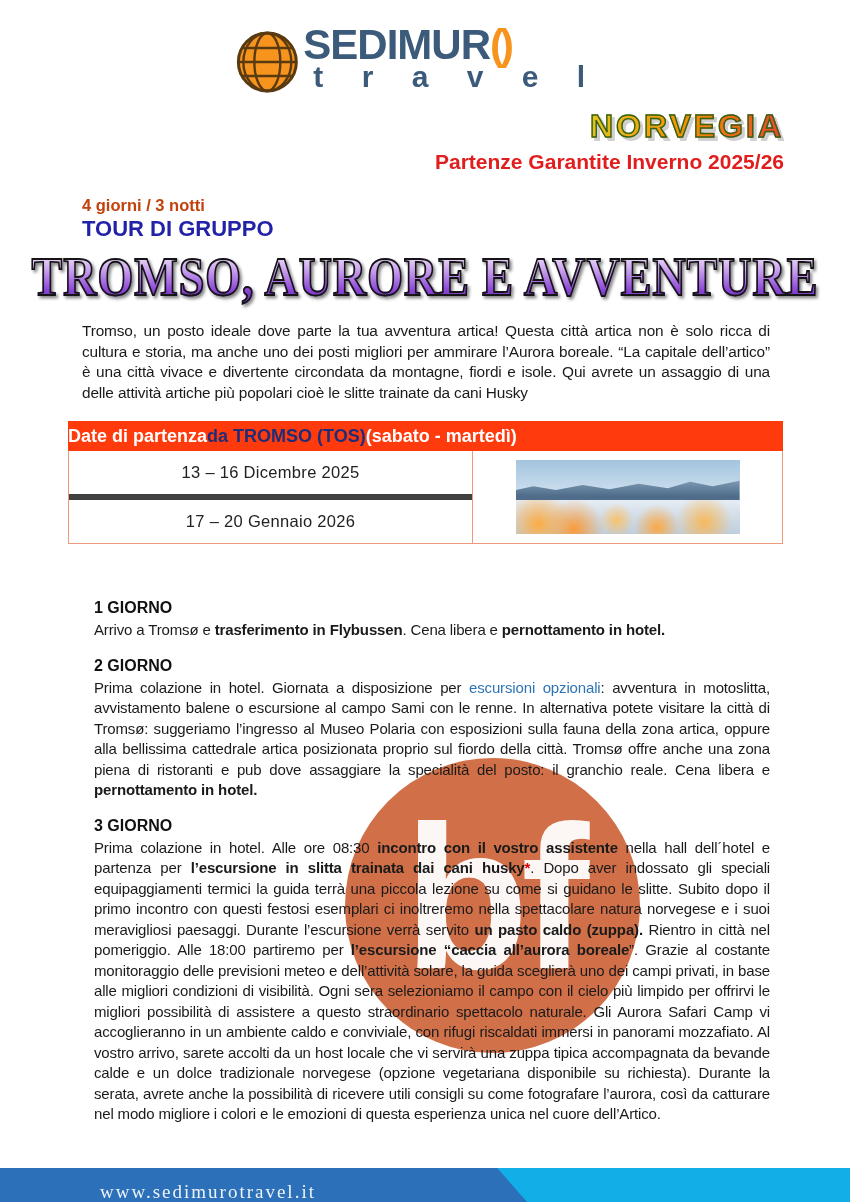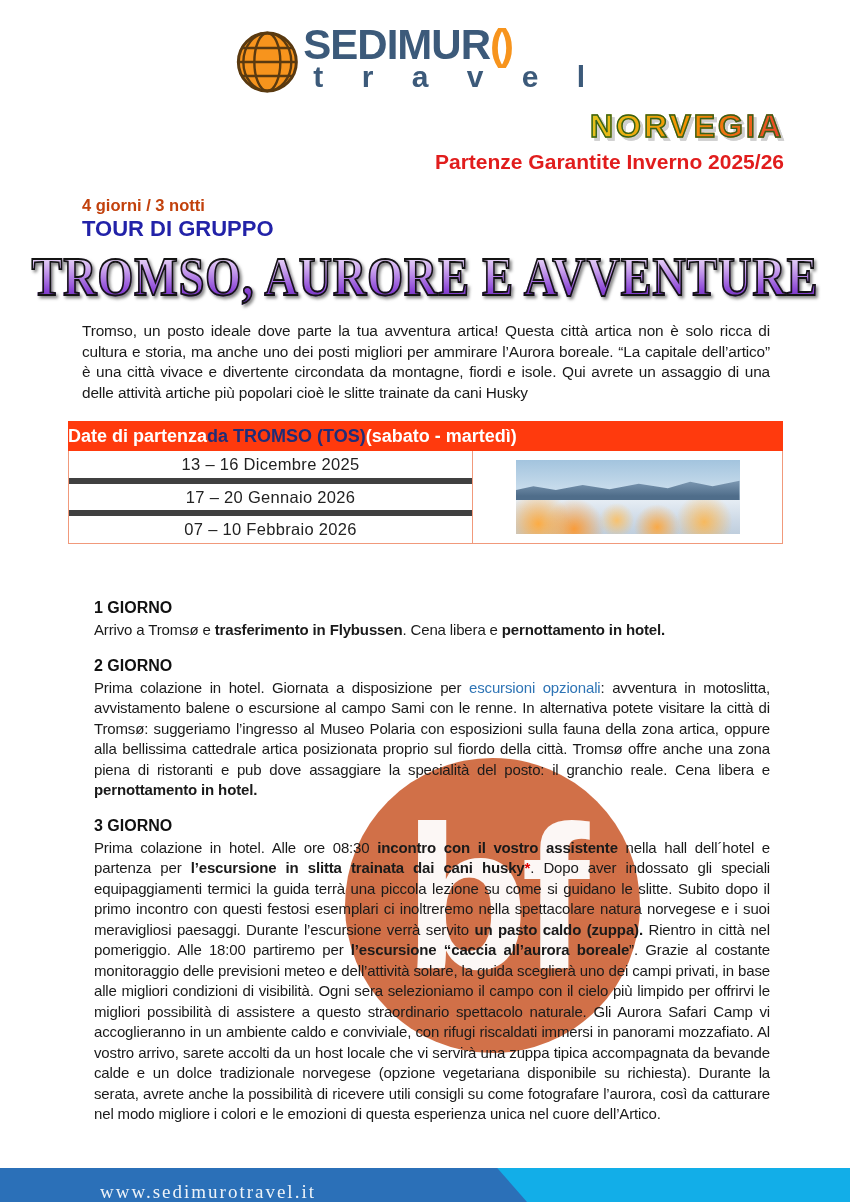--- a/index.html
+++ b/index.html
@@ -128,21 +128,20 @@
     <div class="departures">
       <div class="dep-header">
           <span class="seg-white">Date di partenza </span>
           <span class="seg-navy">da TROMSO (TOS)</span>
           <span class="seg-white">  (sabato - martedì)</span>
         </div>
       <div class="dep-body">
         <div class="dates-col">
           <div class="date-row">13 – 16 Dicembre 2025</div>
           <div class="date-row">17 – 20 Gennaio 2026</div>
-          <div class="date-row">07 – 10 Febbraio 2026</div>
         </div>
         <div class="photo-col">
           <div class="photo">
             <div class="mountains"></div>
             <div class="town"></div>
           </div>
         </div>
       </div>
     </div>
 

